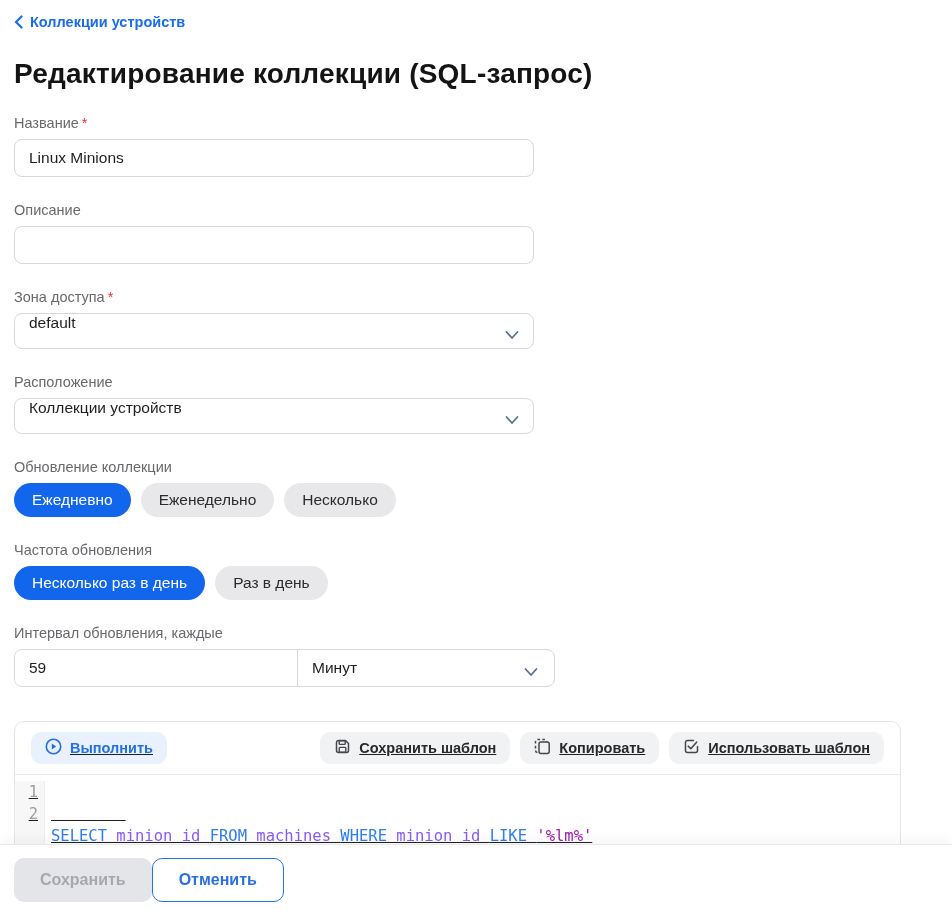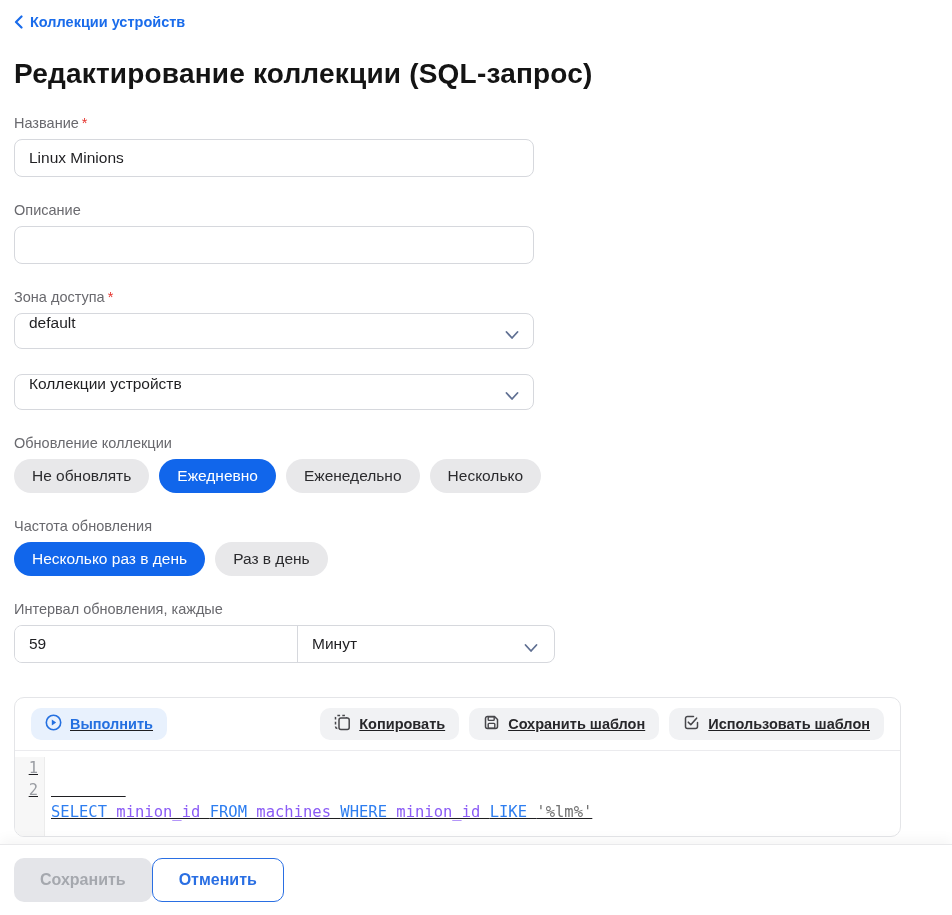--- a/index.html
+++ b/index.html
@@ -58,21 +58,21 @@
   .toolbar-right { margin-left: auto; display: flex; gap: 10px; }
 
   .code-area { display: flex; font-family: "DejaVu Sans Mono", monospace; font-size: 15.5px;
     line-height: 22px; padding-top: 6px; height: 100%; }
   .gutter { width: 30px; background: #f7f7f7; border-right: 1px solid #ececec;
     text-align: right; padding: 0 6px 6px 0; color: #9a9da3; }
   .code { padding-left: 6px; white-space: pre; }
   .code-line { height: 22px; white-space: pre; }
   .tok-kw { color: #2e7ef0; }
   .tok-pl { color: #8b5cf6; }
-  .tok-str { color: #737373; }
+  .tok-str { color: #a21caf; }
 
   
   .footer-bar { position: fixed; left: 0; right: 0; bottom: 0; height: 70px; background: #ffffff;
     box-shadow: 0 -1px 0 #e9e9eb, 0 -6px 12px rgba(0,0,0,.04);
     display: flex; align-items: center; padding-left: 14px; }
   .btn-save { height: 44px; padding: 0 26px; border: none; border-radius: 10px;
     background: #e4e5e9; color: #a5a8ae; font-size: 16px; font-weight: 600;
     font-family: "Liberation Sans", sans-serif; cursor: not-allowed; }
   .btn-cancel { height: 44px; padding: 0 26px; border: 1px solid #2a6fe3; border-radius: 10px;
     background: #ffffff; color: #2a6fe3; font-size: 16px; font-weight: 600;
@@ -110,34 +110,34 @@
       <span>default</span>
       <span class="chev">
         <svg width="14" height="10" viewBox="0 0 14 10">
             <polyline points="1.5,2 7,8 12.5,2" fill="none" stroke="#5f6f92" stroke-width="1.8" stroke-linecap="round" stroke-linejoin="round"></polyline>
           </svg>
       </span>
     </div>
   </div>
 
   <div class="field">
+    <div class="field-label">Расположение</div>
     <div class="select-box">
       <span>Коллекции устройств</span>
       <span class="chev">
         <svg width="14" height="10" viewBox="0 0 14 10">
             <polyline points="1.5,2 7,8 12.5,2" fill="none" stroke="#5f6f92" stroke-width="1.8" stroke-linecap="round" stroke-linejoin="round"></polyline>
           </svg>
       </span>
     </div>
   </div>
 
   <div class="field" style="width:auto">
     <div class="field-label">Обновление коллекции</div>
     <div class="pill-row">
-      <button class="pill">Не обновлять</button>
       <button class="pill selected">Ежедневно</button>
       <button class="pill">Еженедельно</button>
       <button class="pill">Несколько</button>
     </div>
   </div>
 
   <div class="field" style="width:auto">
     <div class="field-label">Частота обновления</div>
     <div class="pill-row">
       <button class="pill selected">Несколько раз в день</button>
@@ -168,39 +168,39 @@
               <circle cx="8.5" cy="8.5" r="7.2" fill="none" stroke="#2470e0" stroke-width="1.6"></circle>
               <path d="M6.8 5.6 L11.2 8.5 L6.8 11.4 Z" fill="#2470e0"></path>
             </svg>
         </span>
         <span>Выполнить</span>
       </button>
       <div class="toolbar-right">
         <button class="btn btn-gray">
           <span>
             <svg width="17" height="17" viewBox="0 0 17 17">
-                <rect x="1.5" y="1.5" width="11" height="13" rx="2" fill="none" stroke="#46464a" stroke-width="1.5" stroke-dasharray="2.6 2.2"></rect>
-                <rect x="5" y="4" width="10.2" height="11.5" rx="2" fill="#f1f2f4" stroke="#46464a" stroke-width="1.5"></rect>
-              </svg>
-          </span>
-          <span>Копировать</span>
-        </button>
-        <button class="btn btn-gray">
-          <span>
-            <svg width="17" height="17" viewBox="0 0 17 17">
                 <path d="M2.5 4.5 a2 2 0 0 1 2-2 h7 l3 3 v7 a2 2 0 0 1 -2 2 h-8 a2 2 0 0 1 -2-2 Z" fill="none" stroke="#46464a" stroke-width="1.5" stroke-linejoin="round"></path>
                 <rect x="5.2" y="2.8" width="6" height="3.6" rx="0.8" fill="none" stroke="#46464a" stroke-width="1.4"></rect>
                 <rect x="5.2" y="9.4" width="6.6" height="4.8" rx="0.8" fill="none" stroke="#46464a" stroke-width="1.4"></rect>
               </svg>
           </span>
           <span>Сохранить шаблон</span>
         </button>
         <button class="btn btn-gray">
           <span>
             <svg width="17" height="17" viewBox="0 0 17 17">
+                <rect x="1.5" y="1.5" width="11" height="13" rx="2" fill="none" stroke="#46464a" stroke-width="1.5" stroke-dasharray="2.6 2.2"></rect>
+                <rect x="5" y="4" width="10.2" height="11.5" rx="2" fill="#f1f2f4" stroke="#46464a" stroke-width="1.5"></rect>
+              </svg>
+          </span>
+          <span>Копировать</span>
+        </button>
+        <button class="btn btn-gray">
+          <span>
+            <svg width="17" height="17" viewBox="0 0 17 17">
                 <path d="M14.5 8.5 v4 a2 2 0 0 1 -2 2 h-8 a2 2 0 0 1 -2-2 v-8 a2 2 0 0 1 2-2 h6" fill="none" stroke="#46464a" stroke-width="1.5" stroke-linecap="round"></path>
                 <polyline points="5.3,8.2 7.8,10.7 13.6,4.2" fill="none" stroke="#46464a" stroke-width="1.6" stroke-linecap="round" stroke-linejoin="round"></polyline>
               </svg>
           </span>
           <span>Использовать шаблон</span>
         </button>
       </div>
     </div>
     <div class="code-area">
       <div class="gutter">

